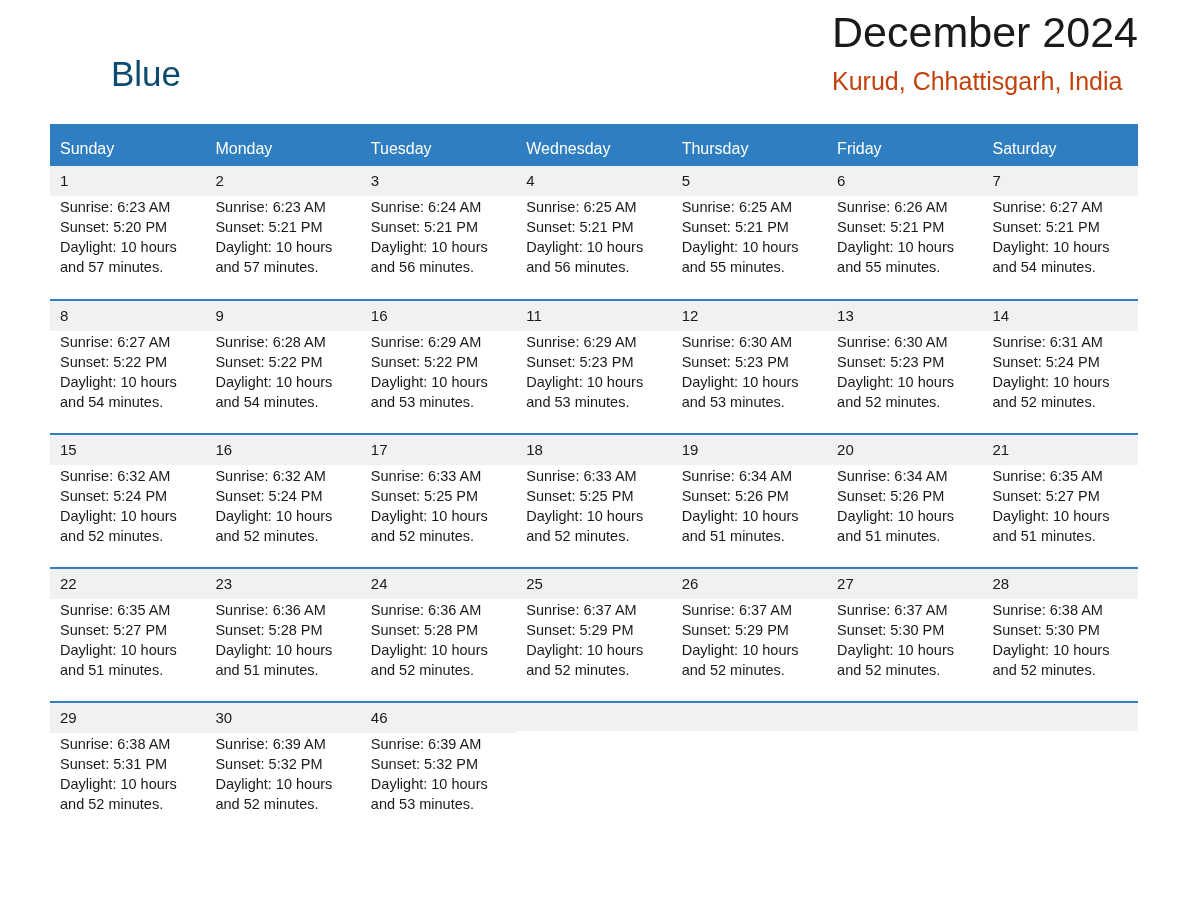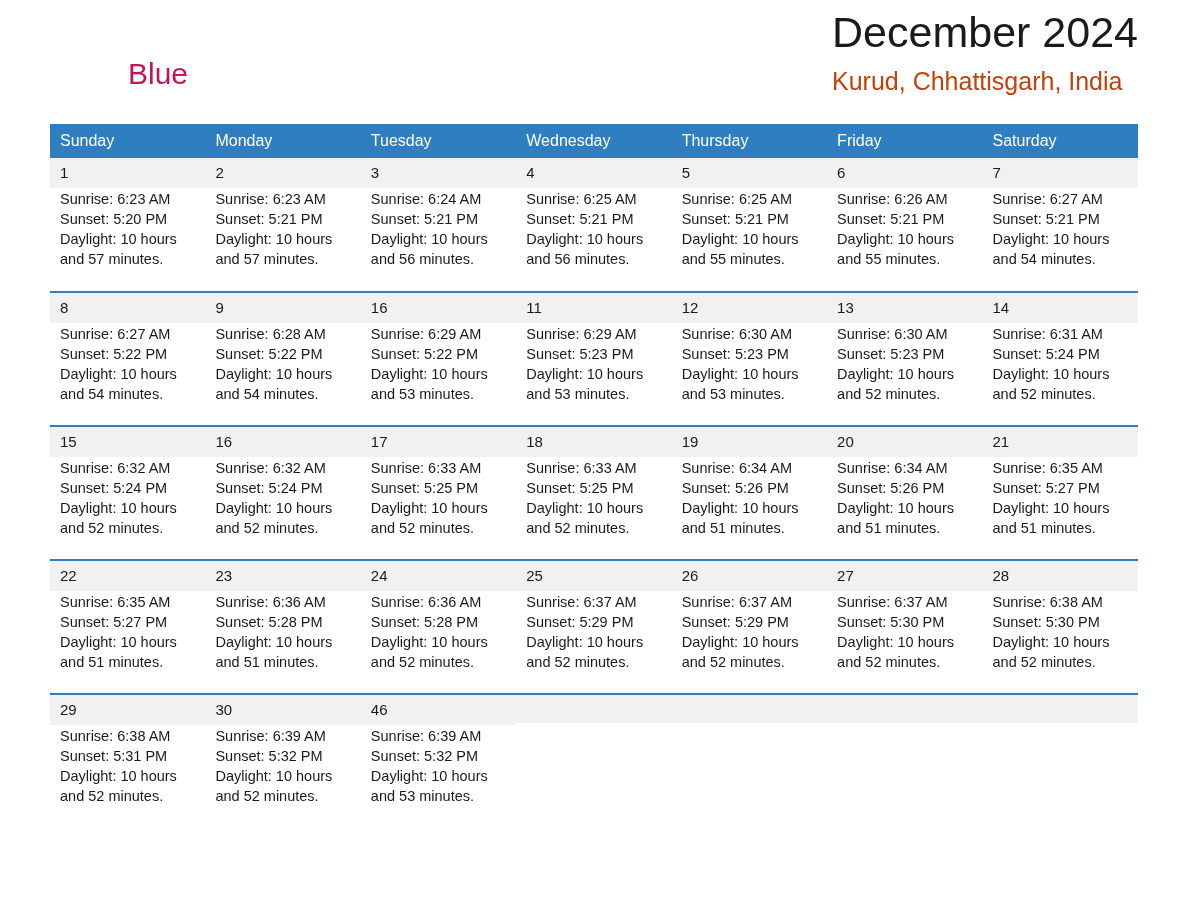--- a/index.html
+++ b/index.html
@@ -55,25 +55,25 @@
     position: absolute;
     left: 100px;
     top: 6px;
     width: 0;
     height: 0;
     border-left: 42px solid #1273b8;
     border-bottom: 27px solid transparent;
   }
   .logo-blue {
     position: absolute;
-    left: 70px;
+    left: 53px;
     top: 36px;
-    font-size: 30px;
+    font-size: 35px;
     line-height: 40px;
-    color: #be185d;
+    color: #0c4a6e;
     font-weight: 400;
   }
 
   .title-block {
     position: absolute;
     right: 0;
     top: 6px;
     text-align: left;
   }
   .cal-title {
@@ -98,21 +98,21 @@
     width: 1088px;
     border-collapse: collapse;
     table-layout: fixed;
   }
   .calendar th {
     background: #2f7ec1;
     color: #ffffff;
     font-size: 16px;
     font-weight: 400;
     text-align: left;
-    padding: 8px 0 8px 10px;
+    padding: 16px 0 8px 10px;
     height: 33px;
     border: none;
   }
   .week-row > td {
     vertical-align: top;
     padding: 0;
     border: none;
     border-top: 2px solid #2f7ec1;
     height: 134px;
   }

